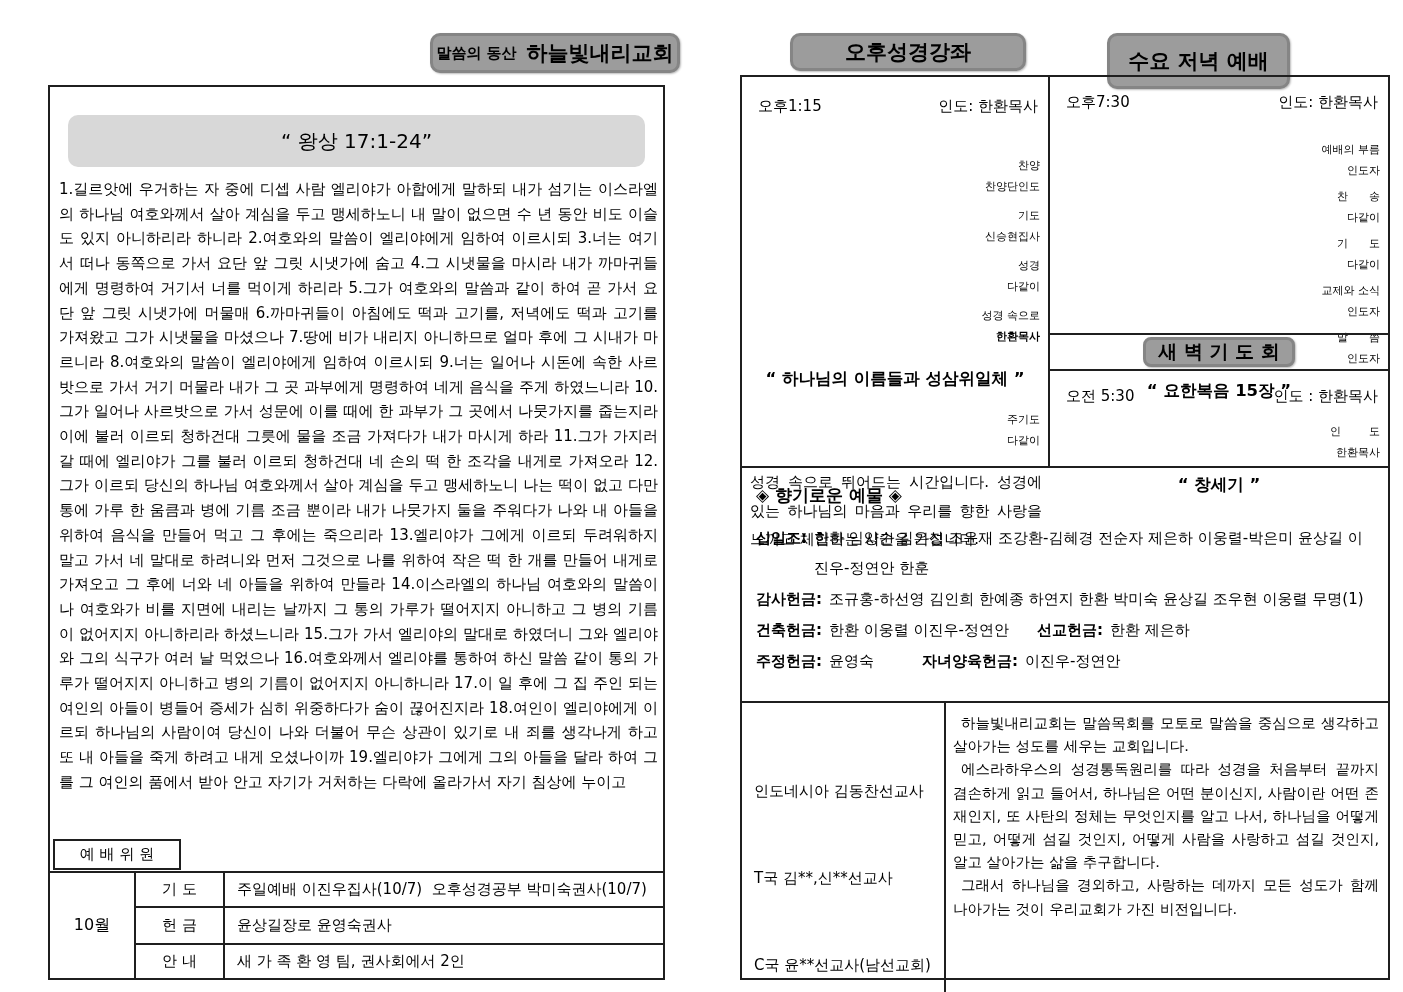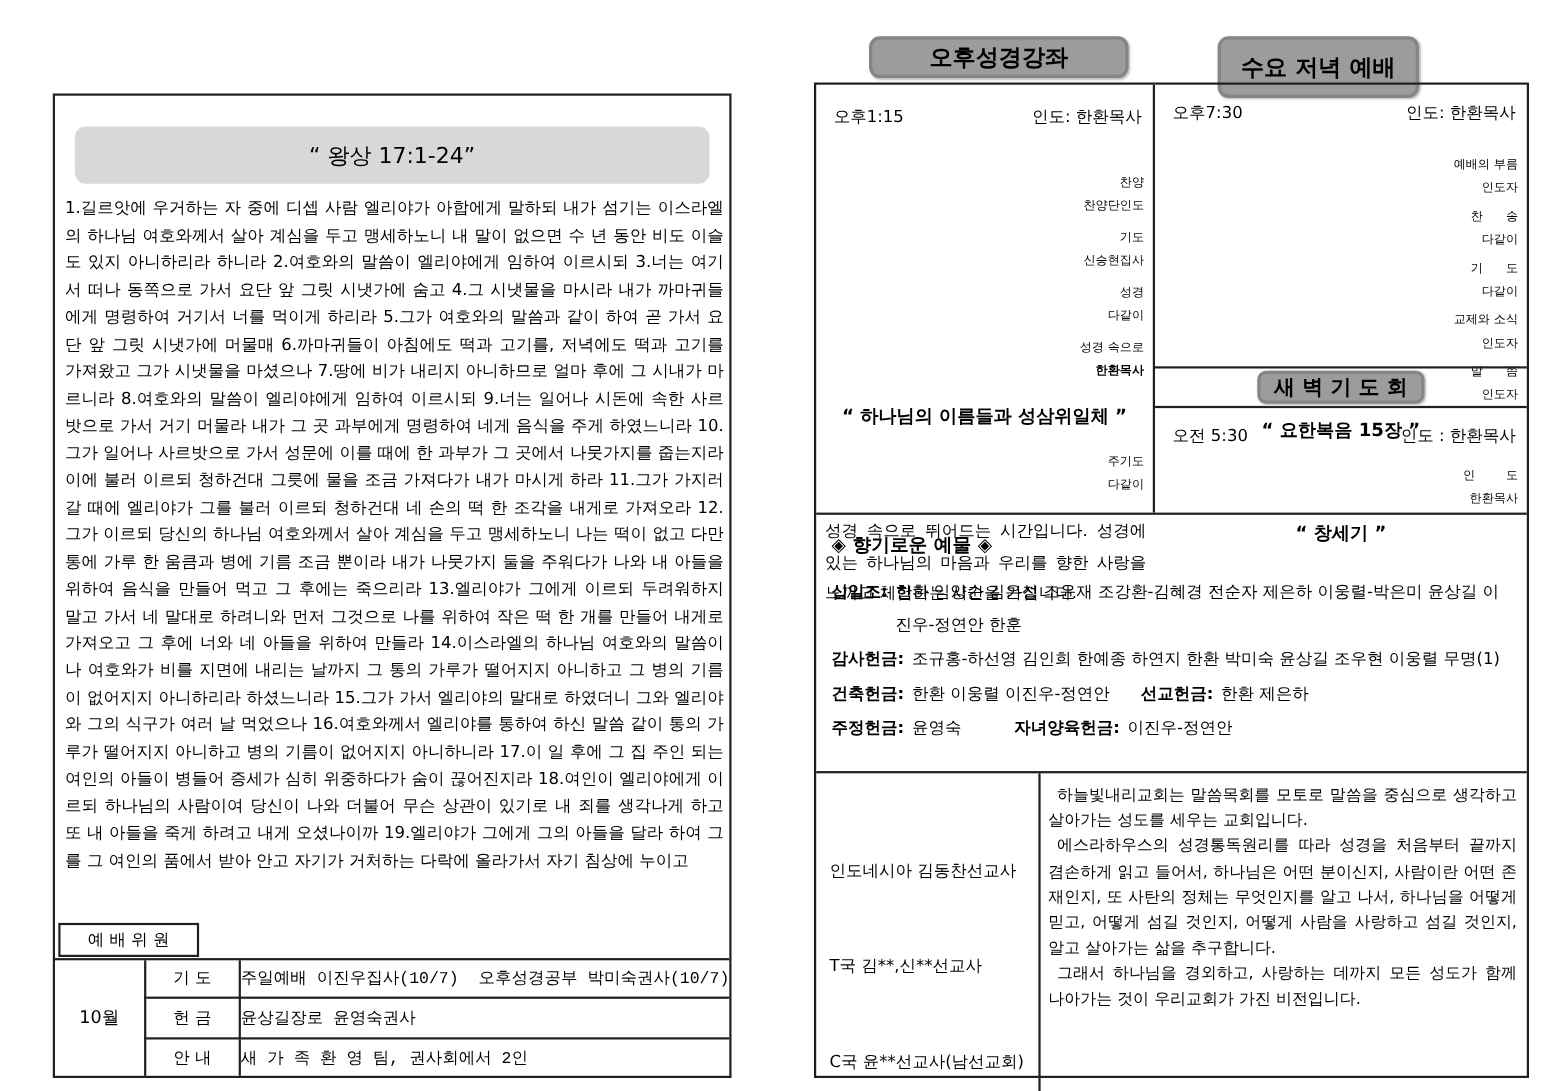--- a/index.html
+++ b/index.html
@@ -20,21 +20,21 @@
     border-radius:10px; display:flex; align-items:center; justify-content:center; font-size:20px; }
   .scripture { position:absolute; left:9px; right:5px; top:90px; height:666px; font-size:15px;
     line-height:24.7px; text-align:justify; overflow:hidden; }
   .committee-box { position:absolute; left:3px; top:752px; width:128px; height:31px; border:2px solid #1f1f1f;
     display:flex; align-items:center; justify-content:center; font-size:15px; white-space:pre; }
   .ltable-wrap { position:absolute; left:0; right:0; bottom:0; height:107px; border-top:2px solid #1f1f1f; }
   .ltable { width:100%; height:100%; border-collapse:collapse; border-style:hidden; }
   .ltable td { border:2px solid #1f1f1f; font-size:15px; }
   .ltable .month { width:85px; text-align:center; font-size:16px; }
   .ltable .lbl { width:89px; text-align:center; white-space:pre; }
-  .ltable .val { white-space:pre;font-family:Liberation Mono, monospace; }
+  .ltable .val { padding-left:12px; white-space:pre; }
 
   
   .page-right { position:absolute; left:740px; top:75px; width:650px; height:905px; border:2px solid #1f1f1f;
     display:flex; flex-direction:column; }
   .top-section { display:flex; height:391px; flex:none; border-bottom:2px solid #1f1f1f; }
   .colL { width:308px; flex:none; border-right:2px solid #1f1f1f; }
   .colR { flex:1; display:flex; flex-direction:column; }
   .time-row { display:flex; justify-content:space-between; padding:20px 10px 0 16px; font-size:15px;gap:40px; }
   .time-row.tight { padding-top:16px; }
   .order { padding:0 8px 0 10px; }
@@ -78,20 +78,24 @@
   .bt-c1 { width:204px; flex:none; border-right:2px solid #1f1f1f; padding:16px 4px 0 12px;
     font-size:15px; line-height:29px; white-space:pre; }
   .bt-c2 { flex:1; padding:9px 9px 0 7px; font-size:14.5px; line-height:23.2px; text-align:justify; }
   .vp { text-indent:8px; }
 </style>
 </head>
 <body>
 
 <div id="canvas">
 
+  <div class="gray-tab" style="left:430px; top:33px; width:250px; height:40px;">
+    <span class="tab-small">말씀의 동산</span>
+    <span class="tab-big">하늘빛내리교회</span>
+  </div>
 
   <div class="gray-tab tab-big" style="left:790px; top:33px; width:236px; height:38px;">오후성경강좌</div>
   <div class="gray-tab tab-big" style="left:1107px; top:33px; width:183px; height:56px;">수요 저녁 예배</div>
 
   <div class="page-left">
     <div class="title-bar">
       <span>“ 왕상 17:1-24”</span>
     </div>
     <div class="scripture">1.길르앗에 우거하는 자 중에 디셉 사람 엘리야가 아합에게 말하되 내가 섬기는 이스라엘의 하나님 여호와께서 살아 계심을 두고 맹세하노니 내 말이 없으면 수 년 동안 비도 이슬도 있지 아니하리라 하니라 2.여호와의 말씀이 엘리야에게 임하여 이르시되 3.너는 여기서 떠나 동쪽으로 가서 요단 앞 그릿 시냇가에 숨고 4.그 시냇물을 마시라 내가 까마귀들에게 명령하여 거기서 너를 먹이게 하리라 5.그가 여호와의 말씀과 같이 하여 곧 가서 요단 앞 그릿 시냇가에 머물매 6.까마귀들이 아침에도 떡과 고기를, 저녁에도 떡과 고기를 가져왔고 그가 시냇물을 마셨으나 7.땅에 비가 내리지 아니하므로 얼마 후에 그 시내가 마르니라 8.여호와의 말씀이 엘리야에게 임하여 이르시되 9.너는 일어나 시돈에 속한 사르밧으로 가서 거기 머물라 내가 그 곳 과부에게 명령하여 네게 음식을 주게 하였느니라 10.그가 일어나 사르밧으로 가서 성문에 이를 때에 한 과부가 그 곳에서 나뭇가지를 줍는지라 이에 불러 이르되 청하건대 그릇에 물을 조금 가져다가 내가 마시게 하라 11.그가 가지러 갈 때에 엘리야가 그를 불러 이르되 청하건대 네 손의 떡 한 조각을 내게로 가져오라 12.그가 이르되 당신의 하나님 여호와께서 살아 계심을 두고 맹세하노니 나는 떡이 없고 다만 통에 가루 한 움큼과 병에 기름 조금 뿐이라 내가 나뭇가지 둘을 주워다가 나와 내 아들을 위하여 음식을 만들어 먹고 그 후에는 죽으리라 13.엘리야가 그에게 이르되 두려워하지 말고 가서 네 말대로 하려니와 먼저 그것으로 나를 위하여 작은 떡 한 개를 만들어 내게로 가져오고 그 후에 너와 네 아들을 위하여 만들라 14.이스라엘의 하나님 여호와의 말씀이 나 여호와가 비를 지면에 내리는 날까지 그 통의 가루가 떨어지지 아니하고 그 병의 기름이 없어지지 아니하리라 하셨느니라 15.그가 가서 엘리야의 말대로 하였더니 그와 엘리야와 그의 식구가 여러 날 먹었으나 16.여호와께서 엘리야를 통하여 하신 말씀 같이 통의 가루가 떨어지지 아니하고 병의 기름이 없어지지 아니하니라 17.이 일 후에 그 집 주인 되는 여인의 아들이 병들어 증세가 심히 위중하다가 숨이 끊어진지라 18.여인이 엘리야에게 이르되 하나님의 사람이여 당신이 나와 더불어 무슨 상관이 있기로 내 죄를 생각나게 하고 또 내 아들을 죽게 하려고 내게 오셨나이까 19.엘리야가 그에게 그의 아들을 달라 하여 그를 그 여인의 품에서 받아 안고 자기가 거처하는 다락에 올라가서 자기 침상에 누이고</div>
     <div class="committee-box">예 배 위 원</div>

